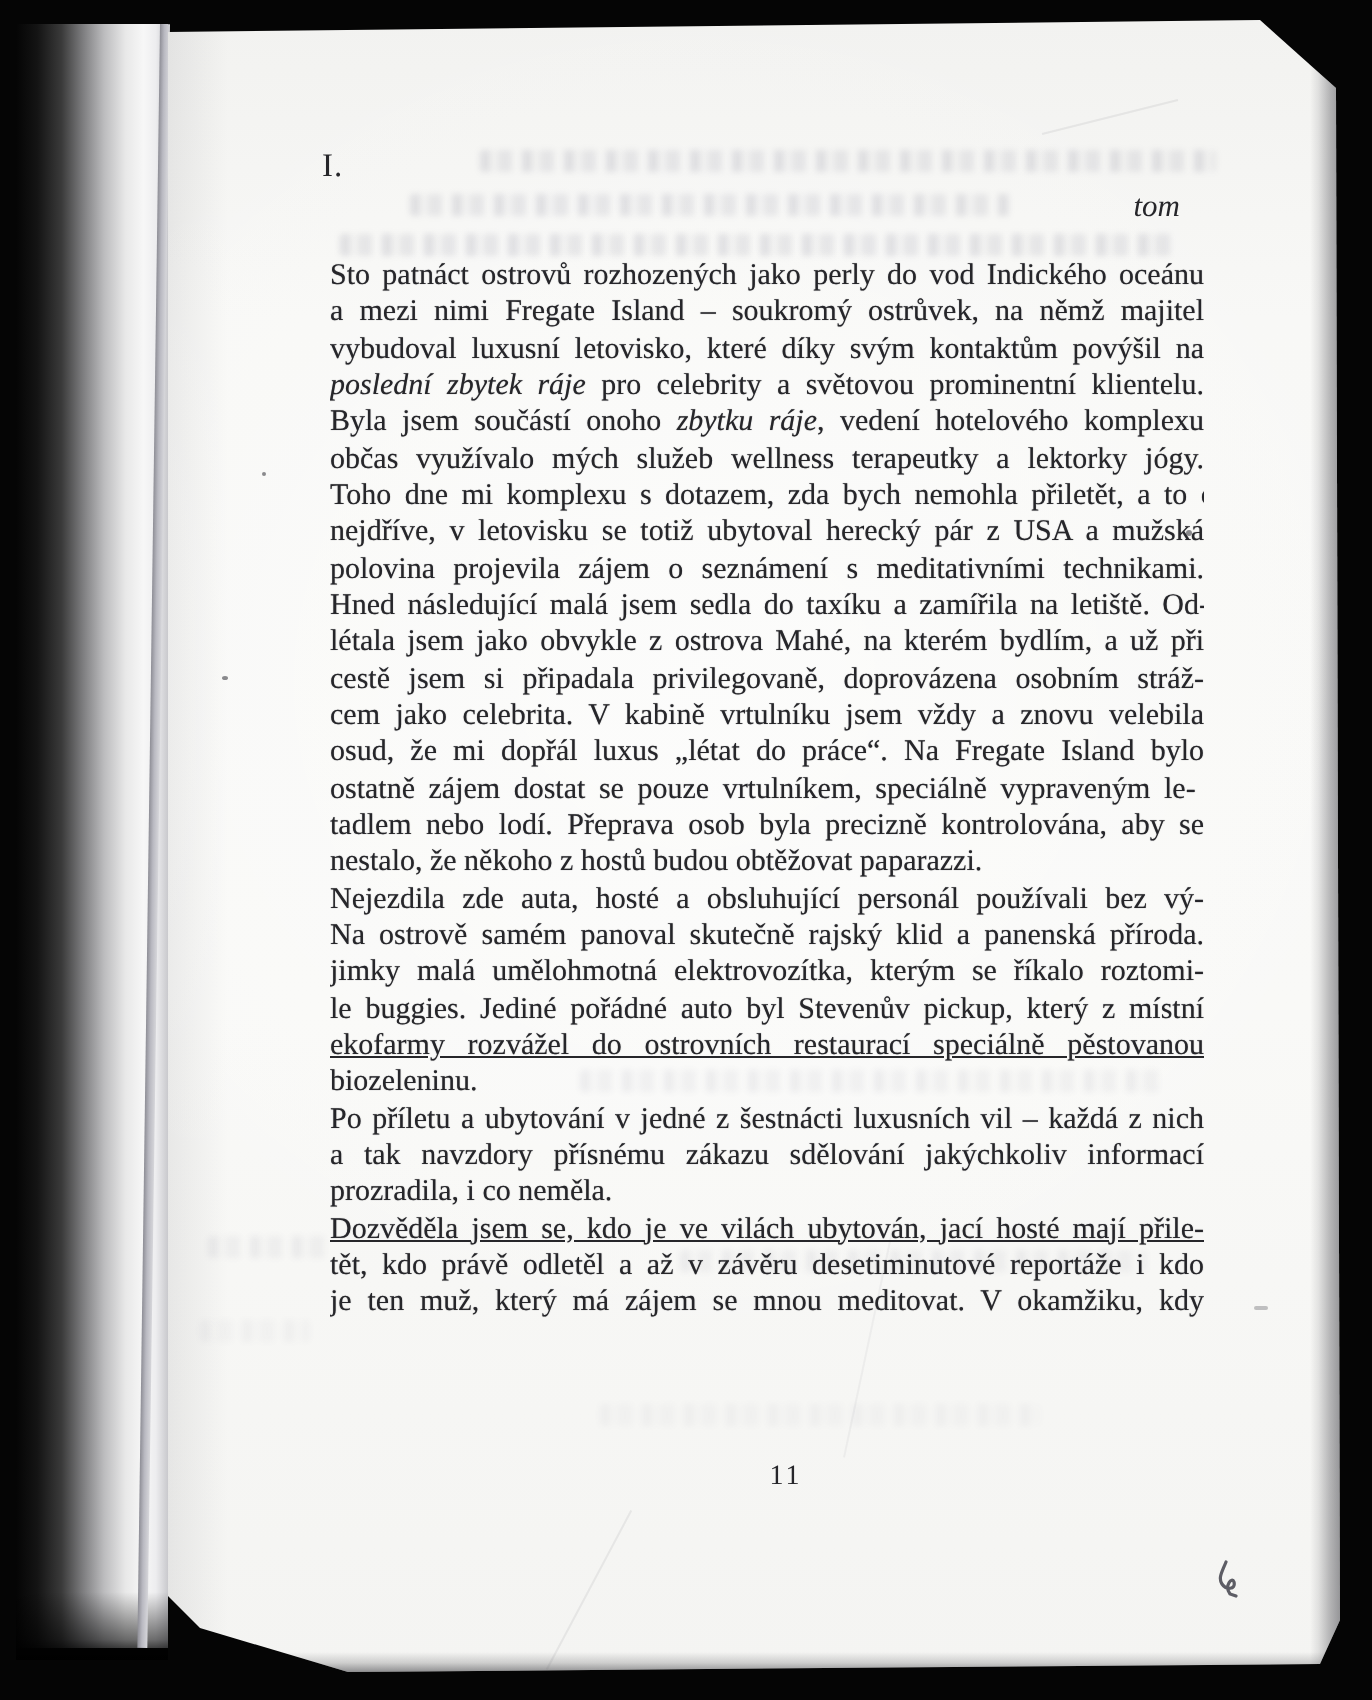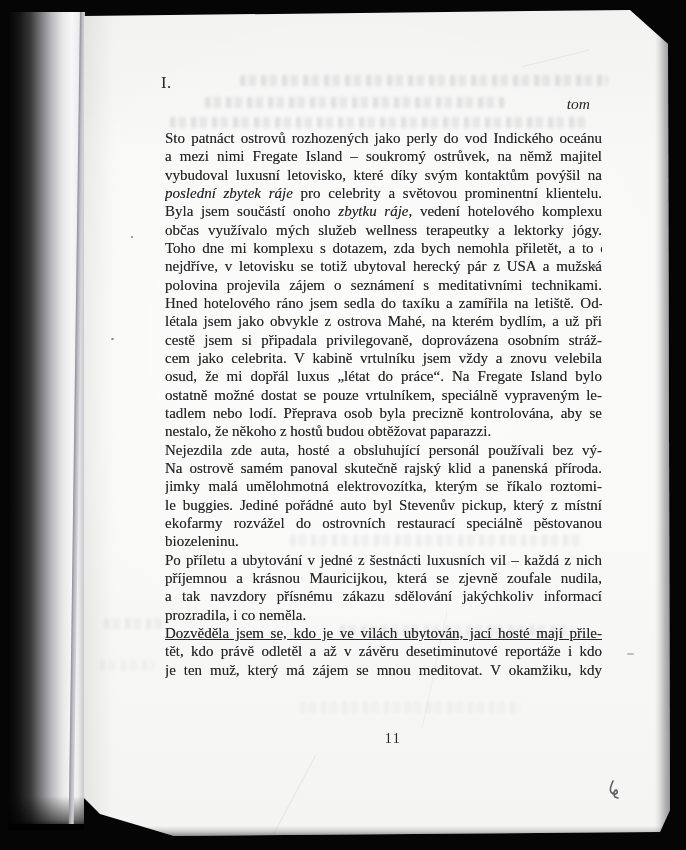--- a/index.html
+++ b/index.html
@@ -117,36 +117,35 @@
     <div class="body-text">
         <div class="line" style="word-spacing: 2.41146px;"><span>Sto patnáct ostrovů rozhozených jako perly do vod Indického oceánu</span></div>
         <div class="line" style="word-spacing: 4.33437px;"><span>a mezi nimi Fregate Island – soukromý ostrůvek, na němž majitel</span></div>
         <div class="line" style="word-spacing: 3.63867px;"><span>vybudoval luxusní letovisko, které díky svým kontaktům povýšil na</span></div>
         <div class="line" style="word-spacing: 3.95703px;"><span><span class="it">poslední zbytek ráje</span><span> pro celebrity a světovou prominentní klientelu.</span></span></div>
         <div class="line" style="word-spacing: 3.95312px;"><span><span>Byla jsem součástí onoho </span><span class="it">zbytku ráje</span><span>, vedení hotelového komplexu</span></span></div>
         <div class="line" style="word-spacing: 5.125px;"><span>občas využívalo mých služeb wellness terapeutky a lektorky jógy.</span></div>
         <div class="line" style="word-spacing: 2.97266px;"><span>Toho dne mi komplexu s dotazem, zda bych nemohla přiletět, a to co</span></div>
         <div class="line" style="word-spacing: 3.0696px;"><span>nejdříve, v letovisku se totiž ubytoval herecký pár z USA a mužská</span></div>
         <div class="line" style="word-spacing: 5.41964px;"><span>polovina projevila zájem o seznámení s meditativními technikami.</span></div>
-        <div class="line" style="word-spacing: 2.46591px;"><span>Hned hotelového ráno jsem sedla do taxíku a zamířila na letiště. Od-</span></div>
+        <div class="line" style="word-spacing: 2.46591px;"><span>Hned následující malá jsem sedla do taxíku a zamířila na letiště. Od-</span></div>
         <div class="line" style="word-spacing: 2.39844px; text-align: center;"><span>létala jsem jako obvykle z ostrova Mahé, na kterém bydlím, a už při</span></div>
         <div class="line" style="word-spacing: 5.54241px;"><span>cestě jsem si připadala privilegovaně, doprovázena osobním stráž-</span></div>
         <div class="line" style="word-spacing: 3.975px;"><span>cem jako celebrita. V kabině vrtulníku jsem vždy a znovu velebila</span></div>
         <div class="line" style="word-spacing: 4.32102px;"><span>osud, že mi dopřál luxus „létat do práce“. Na Fregate Island bylo</span></div>
-        <div class="line" style="word-spacing: 3.02539px;"><span>ostatně možné dostat se pouze vrtulníkem, speciálně vypraveným le-</span></div>
+        <div class="line" style="word-spacing: 3.02539px;"><span>ostatně zájem dostat se pouze vrtulníkem, speciálně vypraveným le-</span></div>
         <div class="line" style="word-spacing: 3.43056px;"><span>tadlem nebo lodí. Přeprava osob byla precizně kontrolována, aby se</span></div>
         <div class="line short"><span>nestalo, že někoho z hostů budou obtěžovat paparazzi.</span></div>
         <div class="line" style="word-spacing: 4.86632px;"><span>Nejezdila zde auta, hosté a obsluhující personál používali bez vý-</span></div>
         <div class="line" style="word-spacing: 3.29167px;"><span>Na ostrově samém panoval skutečně rajský klid a panenská příroda.</span></div>
         <div class="line" style="word-spacing: 4.70536px;"><span>jimky malá umělohmotná elektrovozítka, kterým se říkalo roztomi-</span></div>
         <div class="line" style="word-spacing: 3.125px;"><span>le buggies. Jediné pořádné auto byl Stevenův pickup, který z místní</span></div>
-        <div class="line" style="word-spacing: 7.58073px;"><span>ekofarmy rozvážel do ostrovních restaurací speciálně pěstovanou</span></div>
+        <div class="line" style="word-spacing: 7.58073px; text-decoration: underline;"><span>ekofarmy rozvážel do ostrovních restaurací speciálně pěstovanou</span></div>
         <div class="line short"><span>biozeleninu.</span></div>
         <div class="line" style="word-spacing: 1.47596px;"><span>Po příletu a ubytování v jedné z šestnácti luxusních vil – každá z nich</span></div>
-        <div class="line" style="word-spacing: 5.78711px;"><span>příjemnou a krásnou Mauricijkou, která se zjevně zoufale nudila,</span></div>
         <div class="line" style="word-spacing: 6.55357px;"><span>a tak navzdory přísnému zákazu sdělování jakýchkoliv informací</span></div>
         <div class="line short"><span>prozradila, i co neměla.</span></div>
         <div class="line" style="word-spacing: 2.80682px; text-decoration: underline;"><span>Dozvěděla jsem se, kdo je ve vilách ubytován, jací hosté mají přile-</span></div>
         <div class="line" style="word-spacing: 3.52983px;"><span>tět, kdo právě odletěl a až v závěru desetiminutové reportáže i kdo</span></div>
         <div class="line" style="word-spacing: 4.17898px;"><span>je ten muž, který má zájem se mnou meditovat. V okamžiku, kdy</span></div>
       </div>
     <div class="page-number">11</div>
   </div>
 </div>
 

